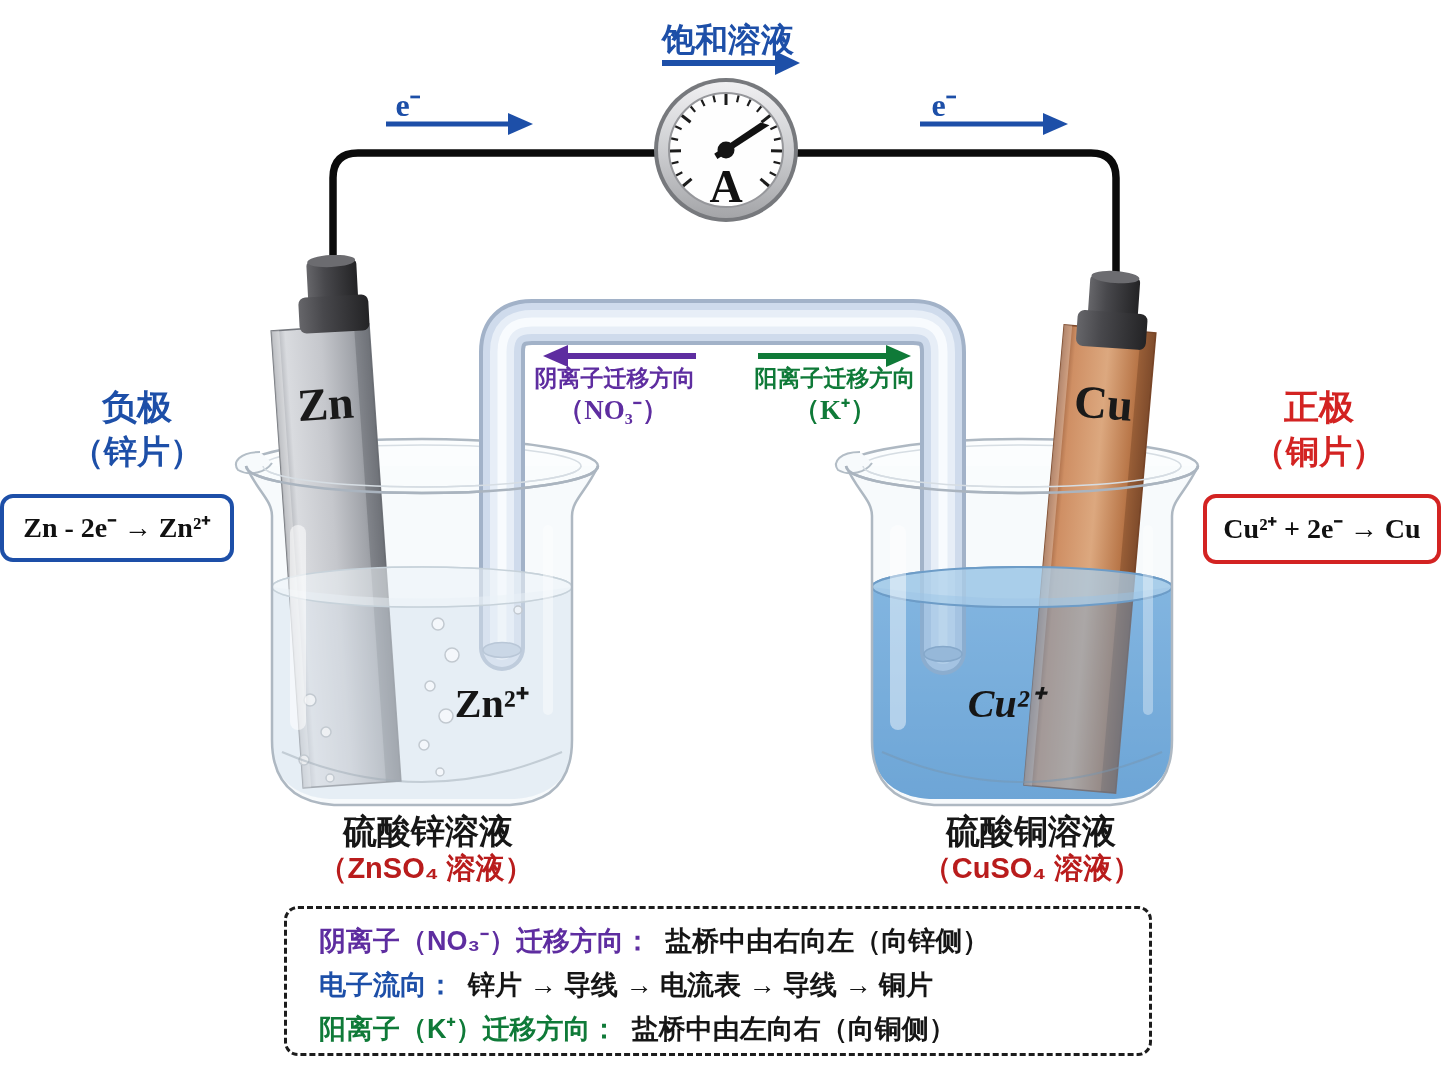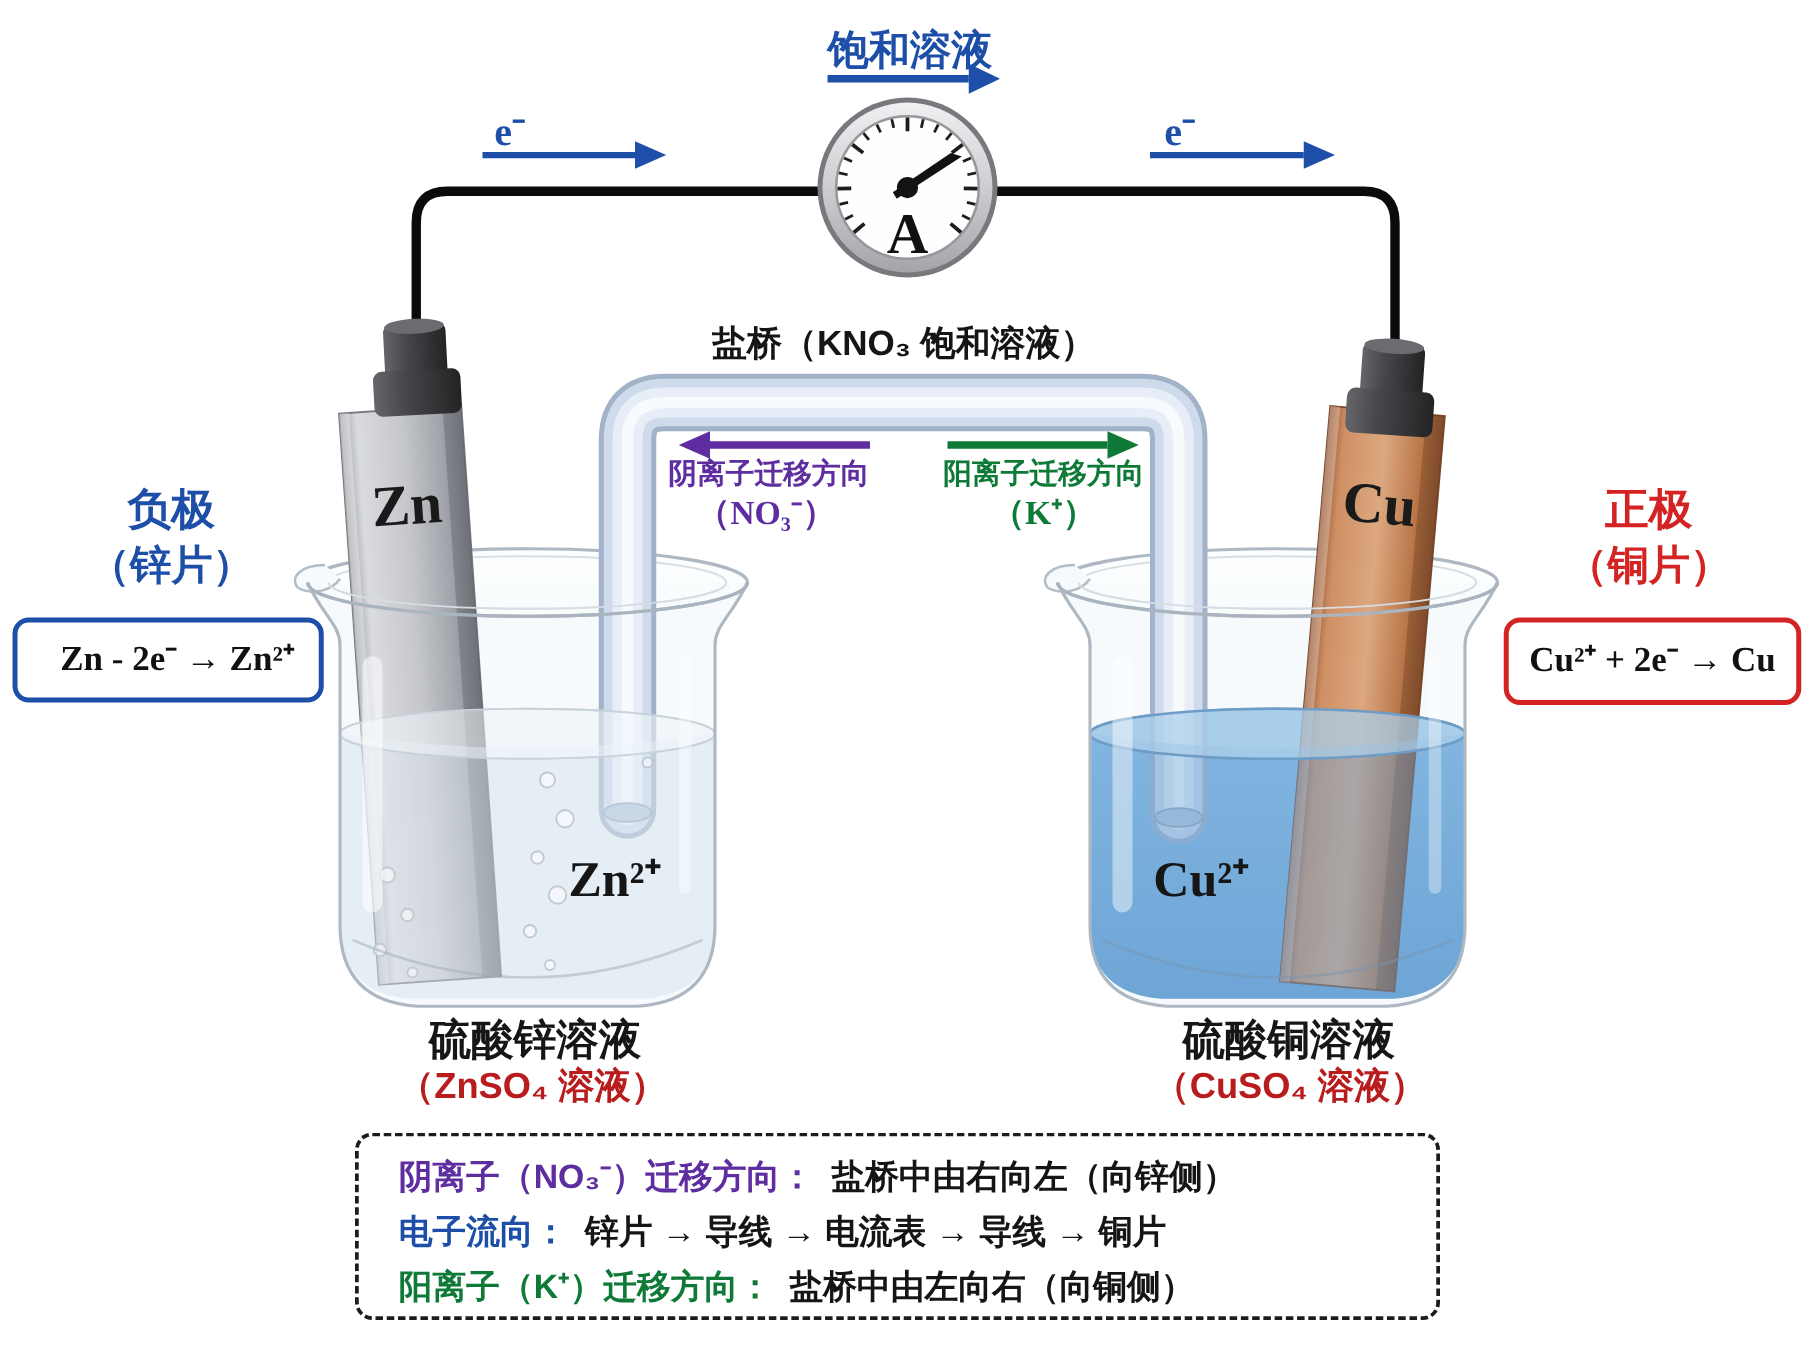--- a/index.html
+++ b/index.html
@@ -17,21 +17,21 @@
   .serif{font-family:"Liberation Serif",serif;font-weight:bold;}
   .t-flow{left:728px;top:18px;font-size:33px;}
   .t-e{font-size:32px;top:82px;}
   .t-bridge{left:723px;top:256px;font-size:28px;}
   .t-dir1{top:363px;font-size:23px;}
   .t-dir2{top:390px;font-size:27px;}
   .t-pole{font-size:35px;top:384px;}
   .t-pole-sub{font-size:33px;top:430px;}
   .eq-box{position:absolute;z-index:2;background:#fff;border-radius:13px;text-align:center;
           font-family:"Liberation Serif",serif;font-weight:bold;font-size:28px;color:#111;}
-  .eq-left{left:10px;top:494px;width:226px;height:60px;line-height:60px;border:4px solid #1d4fa8;padding-left:15px;}
+  .eq-left{left:0;top:494px;width:226px;height:60px;line-height:60px;border:4px solid #1d4fa8;}
   .eq-right{left:1203px;top:494px;width:230px;height:62px;line-height:62px;border:4px solid #d32322;}
   .t-ion{font-size:40px;top:674px;color:#161616;}
   .t-solname{font-size:34px;top:809px;color:#161616;}
   .t-solform{font-size:29px;top:849px;color:#b91c1c;}
   .summary{position:absolute;z-index:2;left:284px;top:906px;width:868px;height:150px;
            border:3px dashed #1c1c1c;border-radius:14px;box-sizing:border-box;
            padding:10px 0 0 32px;}
   .sum-line{font-size:27px;font-weight:bold;line-height:44px;white-space:nowrap;color:#151515;}
   .sum-line .lbl{margin-right:14px;}
 </style>
@@ -224,37 +224,36 @@
   <g>
     <line x1="758" y1="356" x2="886" y2="356" stroke="#0f7a38" stroke-width="6"></line>
     <polygon points="886,345 911,356 886,367" fill="#0f7a38"></polygon>
   </g>
 </svg>
 
 <div class="lab cx cn blue t-flow">饱和溶液</div>
 <div class="lab cx serif blue t-e" style="left:408px;">e⁻</div>
 <div class="lab cx serif blue t-e" style="left:944px;">e⁻</div>
 
-<div class="lab cx cn black t-bridge">盐桥（KNO₃ 饱和溶液）</div>
 
 <div class="lab cx cn purple t-dir1" style="left:615px;">阴离子迁移方向</div>
 <div class="lab cx serif purple t-dir2" style="left:613px;">（NO₃⁻）</div>
 <div class="lab cx cn green t-dir1" style="left:835px;">阳离子迁移方向</div>
 <div class="lab cx serif green t-dir2" style="left:835px;">（K⁺）</div>
 
 <div class="lab cx cn blue t-pole" style="left:137px;">负极</div>
 <div class="lab cx cn blue t-pole-sub" style="left:137px;">（锌片）</div>
 <div class="eq-box eq-left">Zn - 2e⁻ → Zn²⁺</div>
 
 <div class="lab cx cn red t-pole" style="left:1319px;">正极</div>
 <div class="lab cx cn red t-pole-sub" style="left:1319px;">（铜片）</div>
 <div class="eq-box eq-right">Cu²⁺ + 2e⁻ → Cu</div>
 
 <div class="lab cx serif t-ion" style="left:492px;">Zn²⁺</div>
-<div class="lab cx serif t-ion" style="left:961px;">Cu²⁺</div>
+<div class="lab cx serif t-ion" style="left:1005px;font-style:italic;">Cu²⁺</div>
 
 <div class="lab cx cn t-solname" style="left:428px;">硫酸锌溶液</div>
 <div class="lab cx cn t-solform" style="left:426px;">（ZnSO₄ 溶液）</div>
 <div class="lab cx cn t-solname" style="left:1031px;">硫酸铜溶液</div>
 <div class="lab cx cn t-solform" style="left:1032px;">（CuSO₄ 溶液）</div>
 
 <div class="summary">
   <div class="sum-line">
     <span class="lbl purple">阴离子（NO₃⁻）迁移方向：</span><span class="black">盐桥中由右向左（向锌侧）</span>
   </div>

